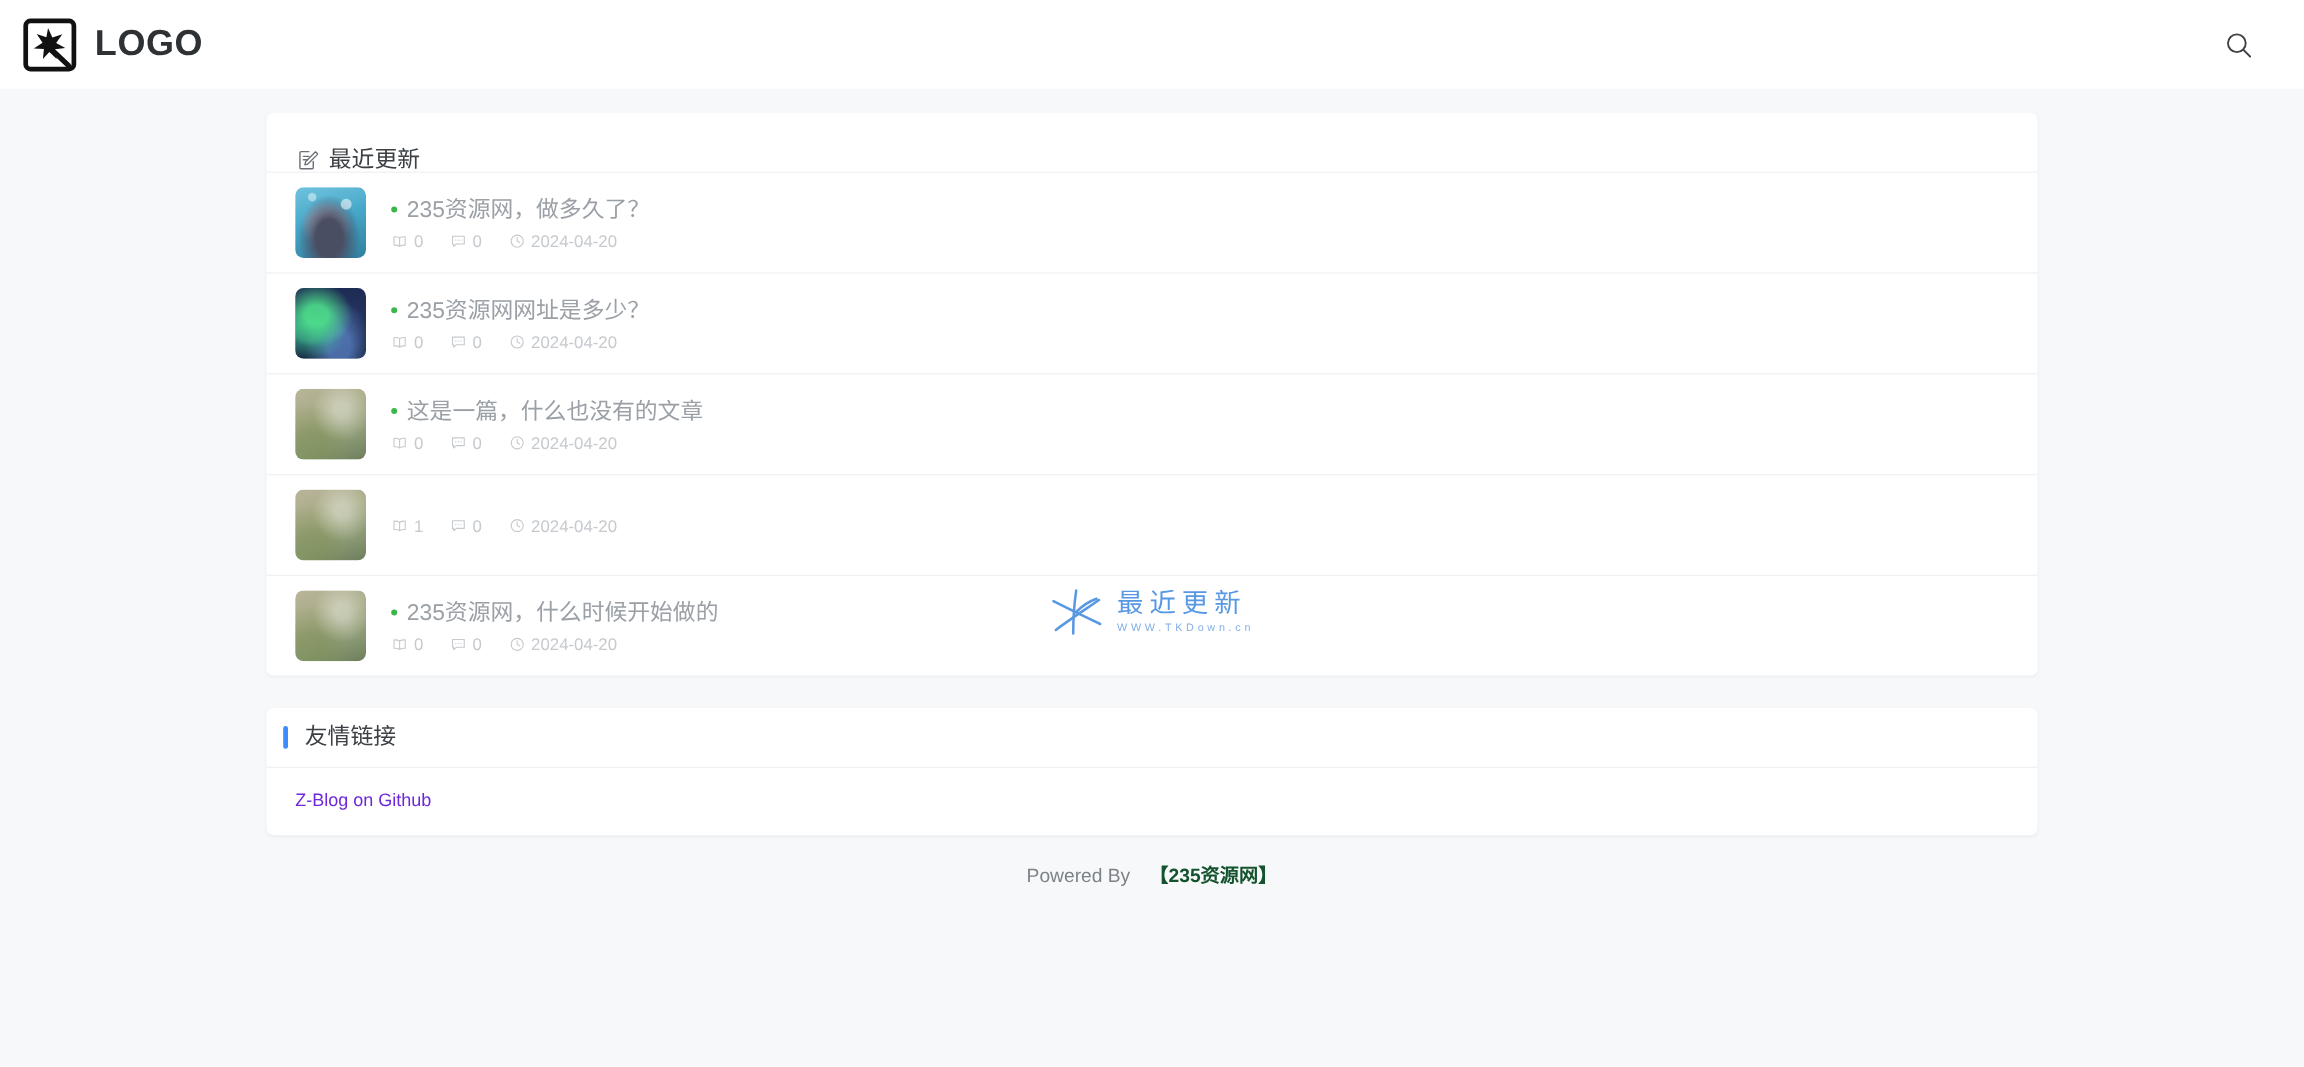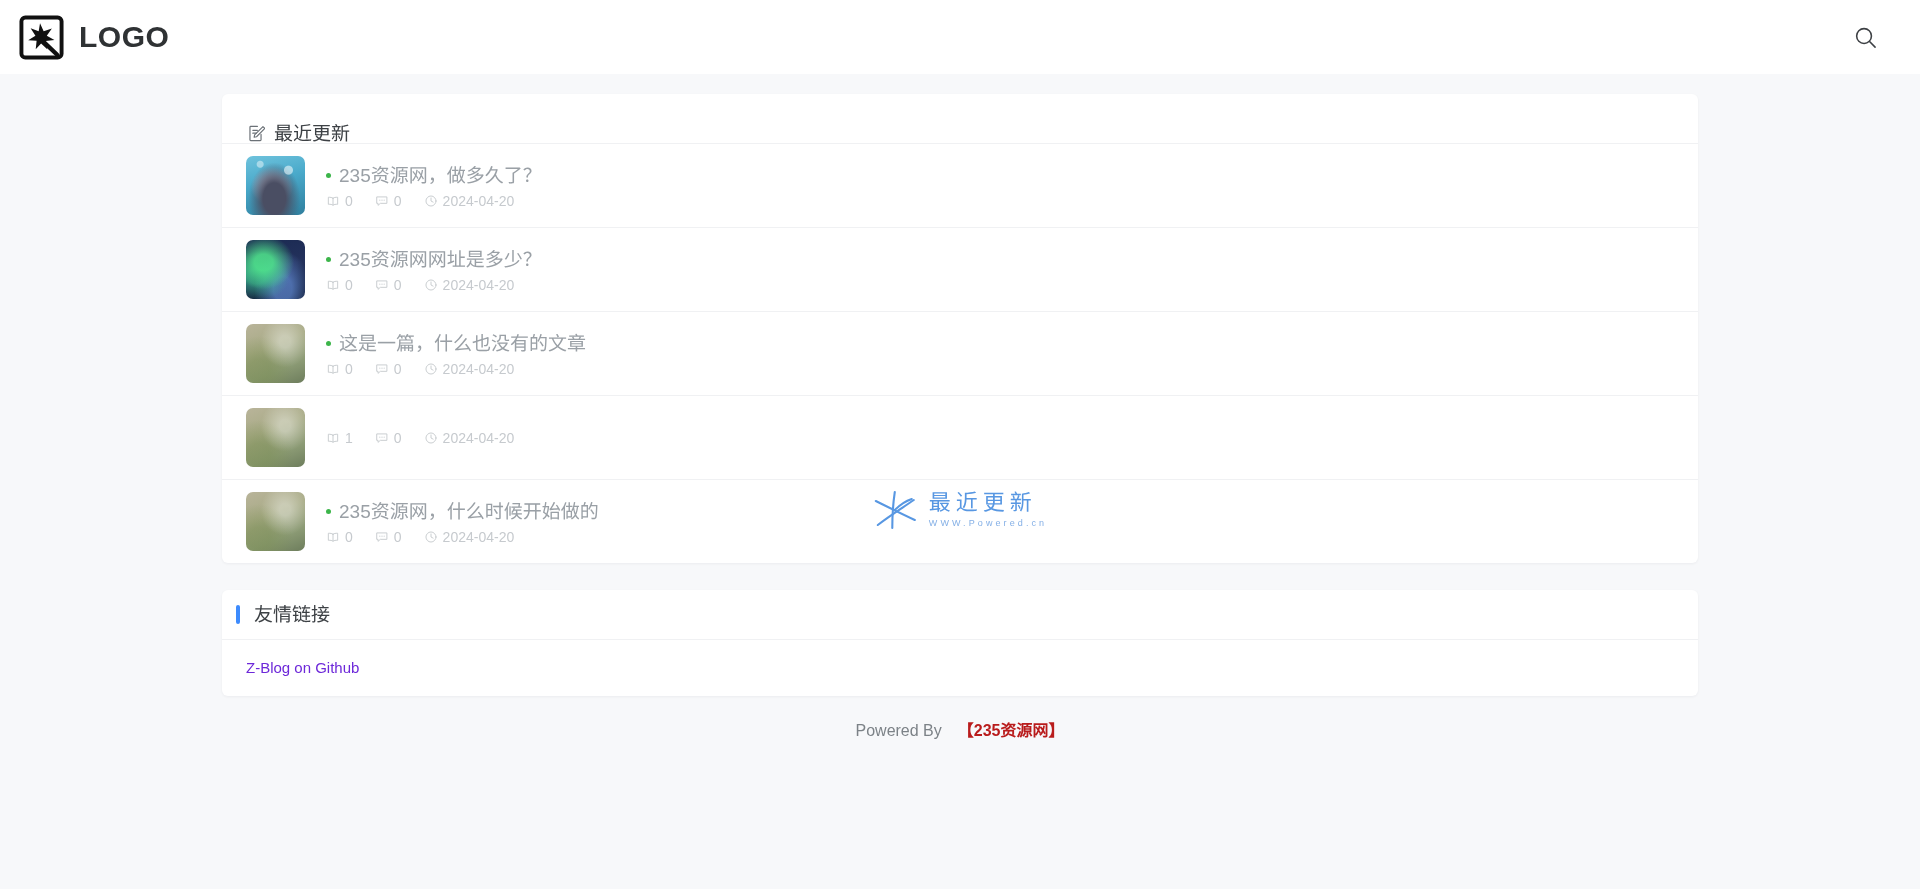--- a/index.html
+++ b/index.html
@@ -277,21 +277,21 @@
     color: #7c8287;
     line-height: 1.62;
   }
   .footer-line2 {
     display: inline-flex;
     align-items: center;
     gap: 16px;
   }
   .powered-label { color: #7c8287; }
   .powered-link {
-    color: #b91c1c;
+    color: #14532d;
     font-weight: 600;
     text-decoration: none;
   }
 </style>
 </head>
 <body>
 
 <header class="site-header">
 
   <a class="brand" href="#">
@@ -527,21 +527,21 @@
           <g fill="none" stroke="#4a8fe0" stroke-width="2.1" stroke-linecap="round">
             <path d="M22 2 C20.5 12, 19.5 24, 19.5 38"></path>
             <path d="M3 11 C13 16, 27 23, 42 30"></path>
             <path d="M41 10 C31 17, 18 25, 5 35"></path>
             <path d="M22 20 C27 15, 33 11, 39 9"></path>
           </g>
         </svg>
       </span>
       <span class="wm-text">
         <span class="wm-main">最近更新</span>
-        <span class="wm-sub">WWW.Powered.cn</span>
+        <span class="wm-sub">WWW.TKDown.cn</span>
       </span>
     </div>
 
   </div>
 
   <footer class="site-footer">
     <div class="footer-line2">
       <span class="powered-label">Powered By</span>
       <a class="powered-link" href="#">【235资源网】</a>
     </div>

